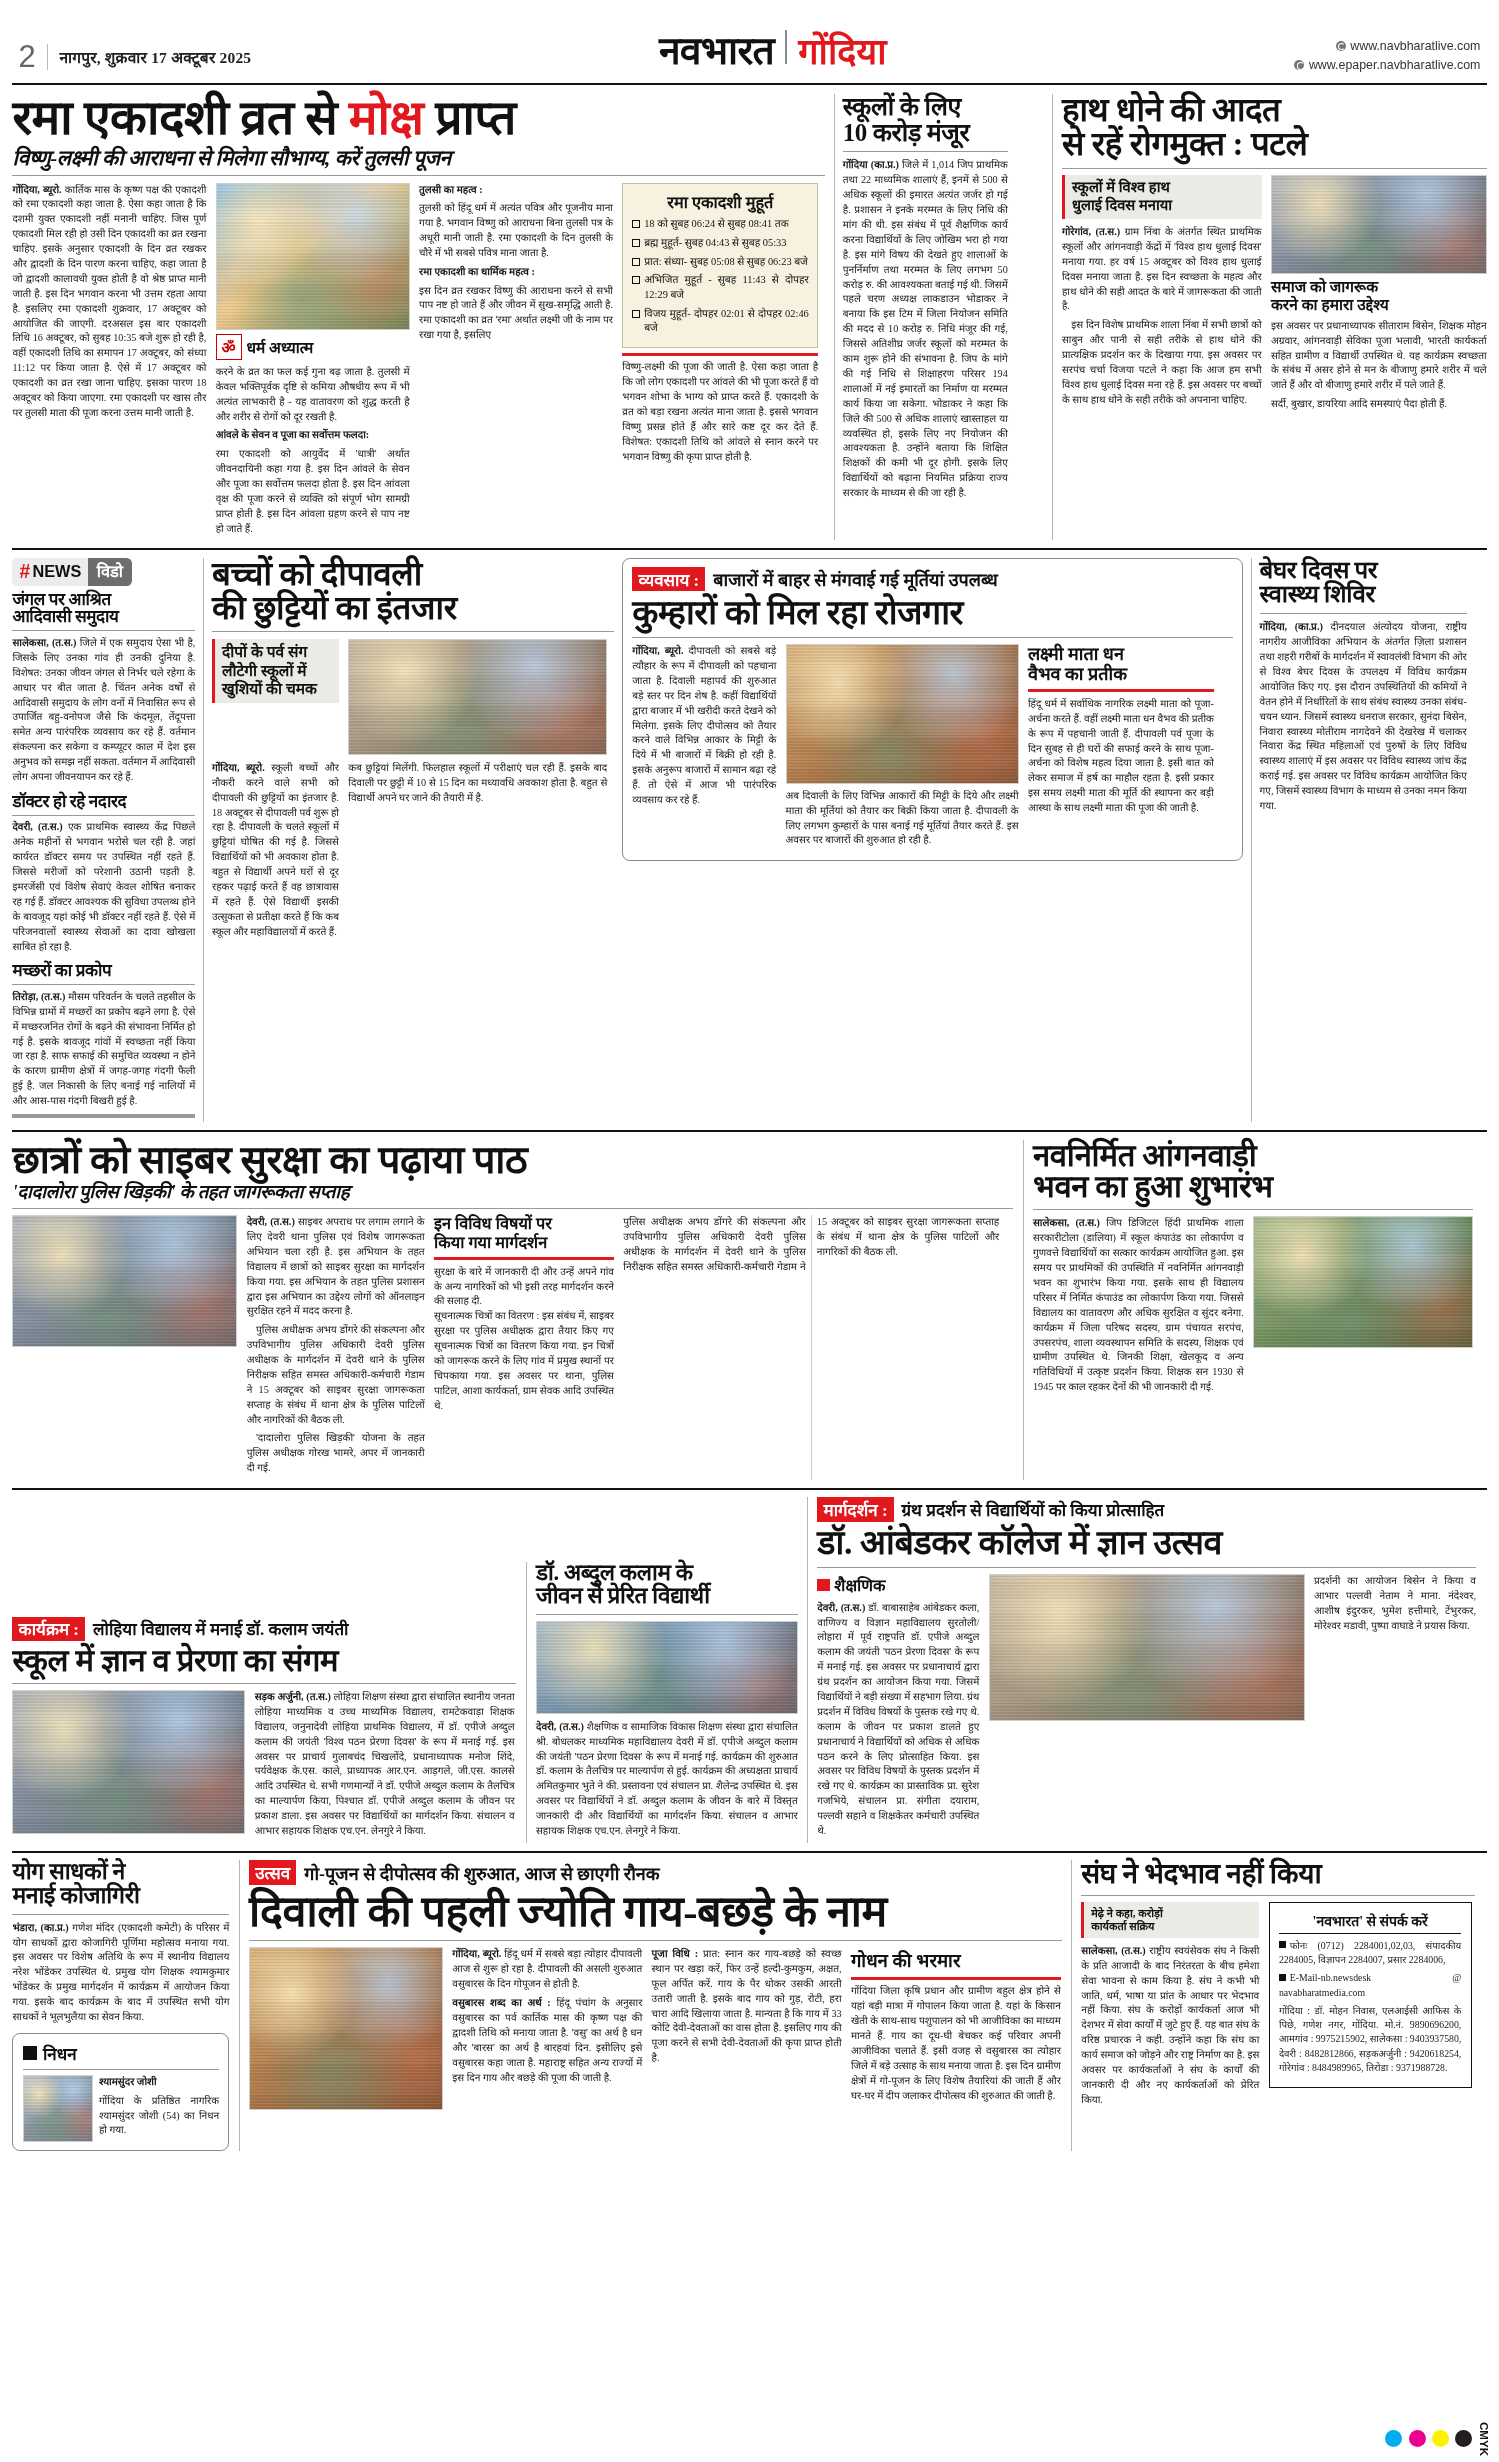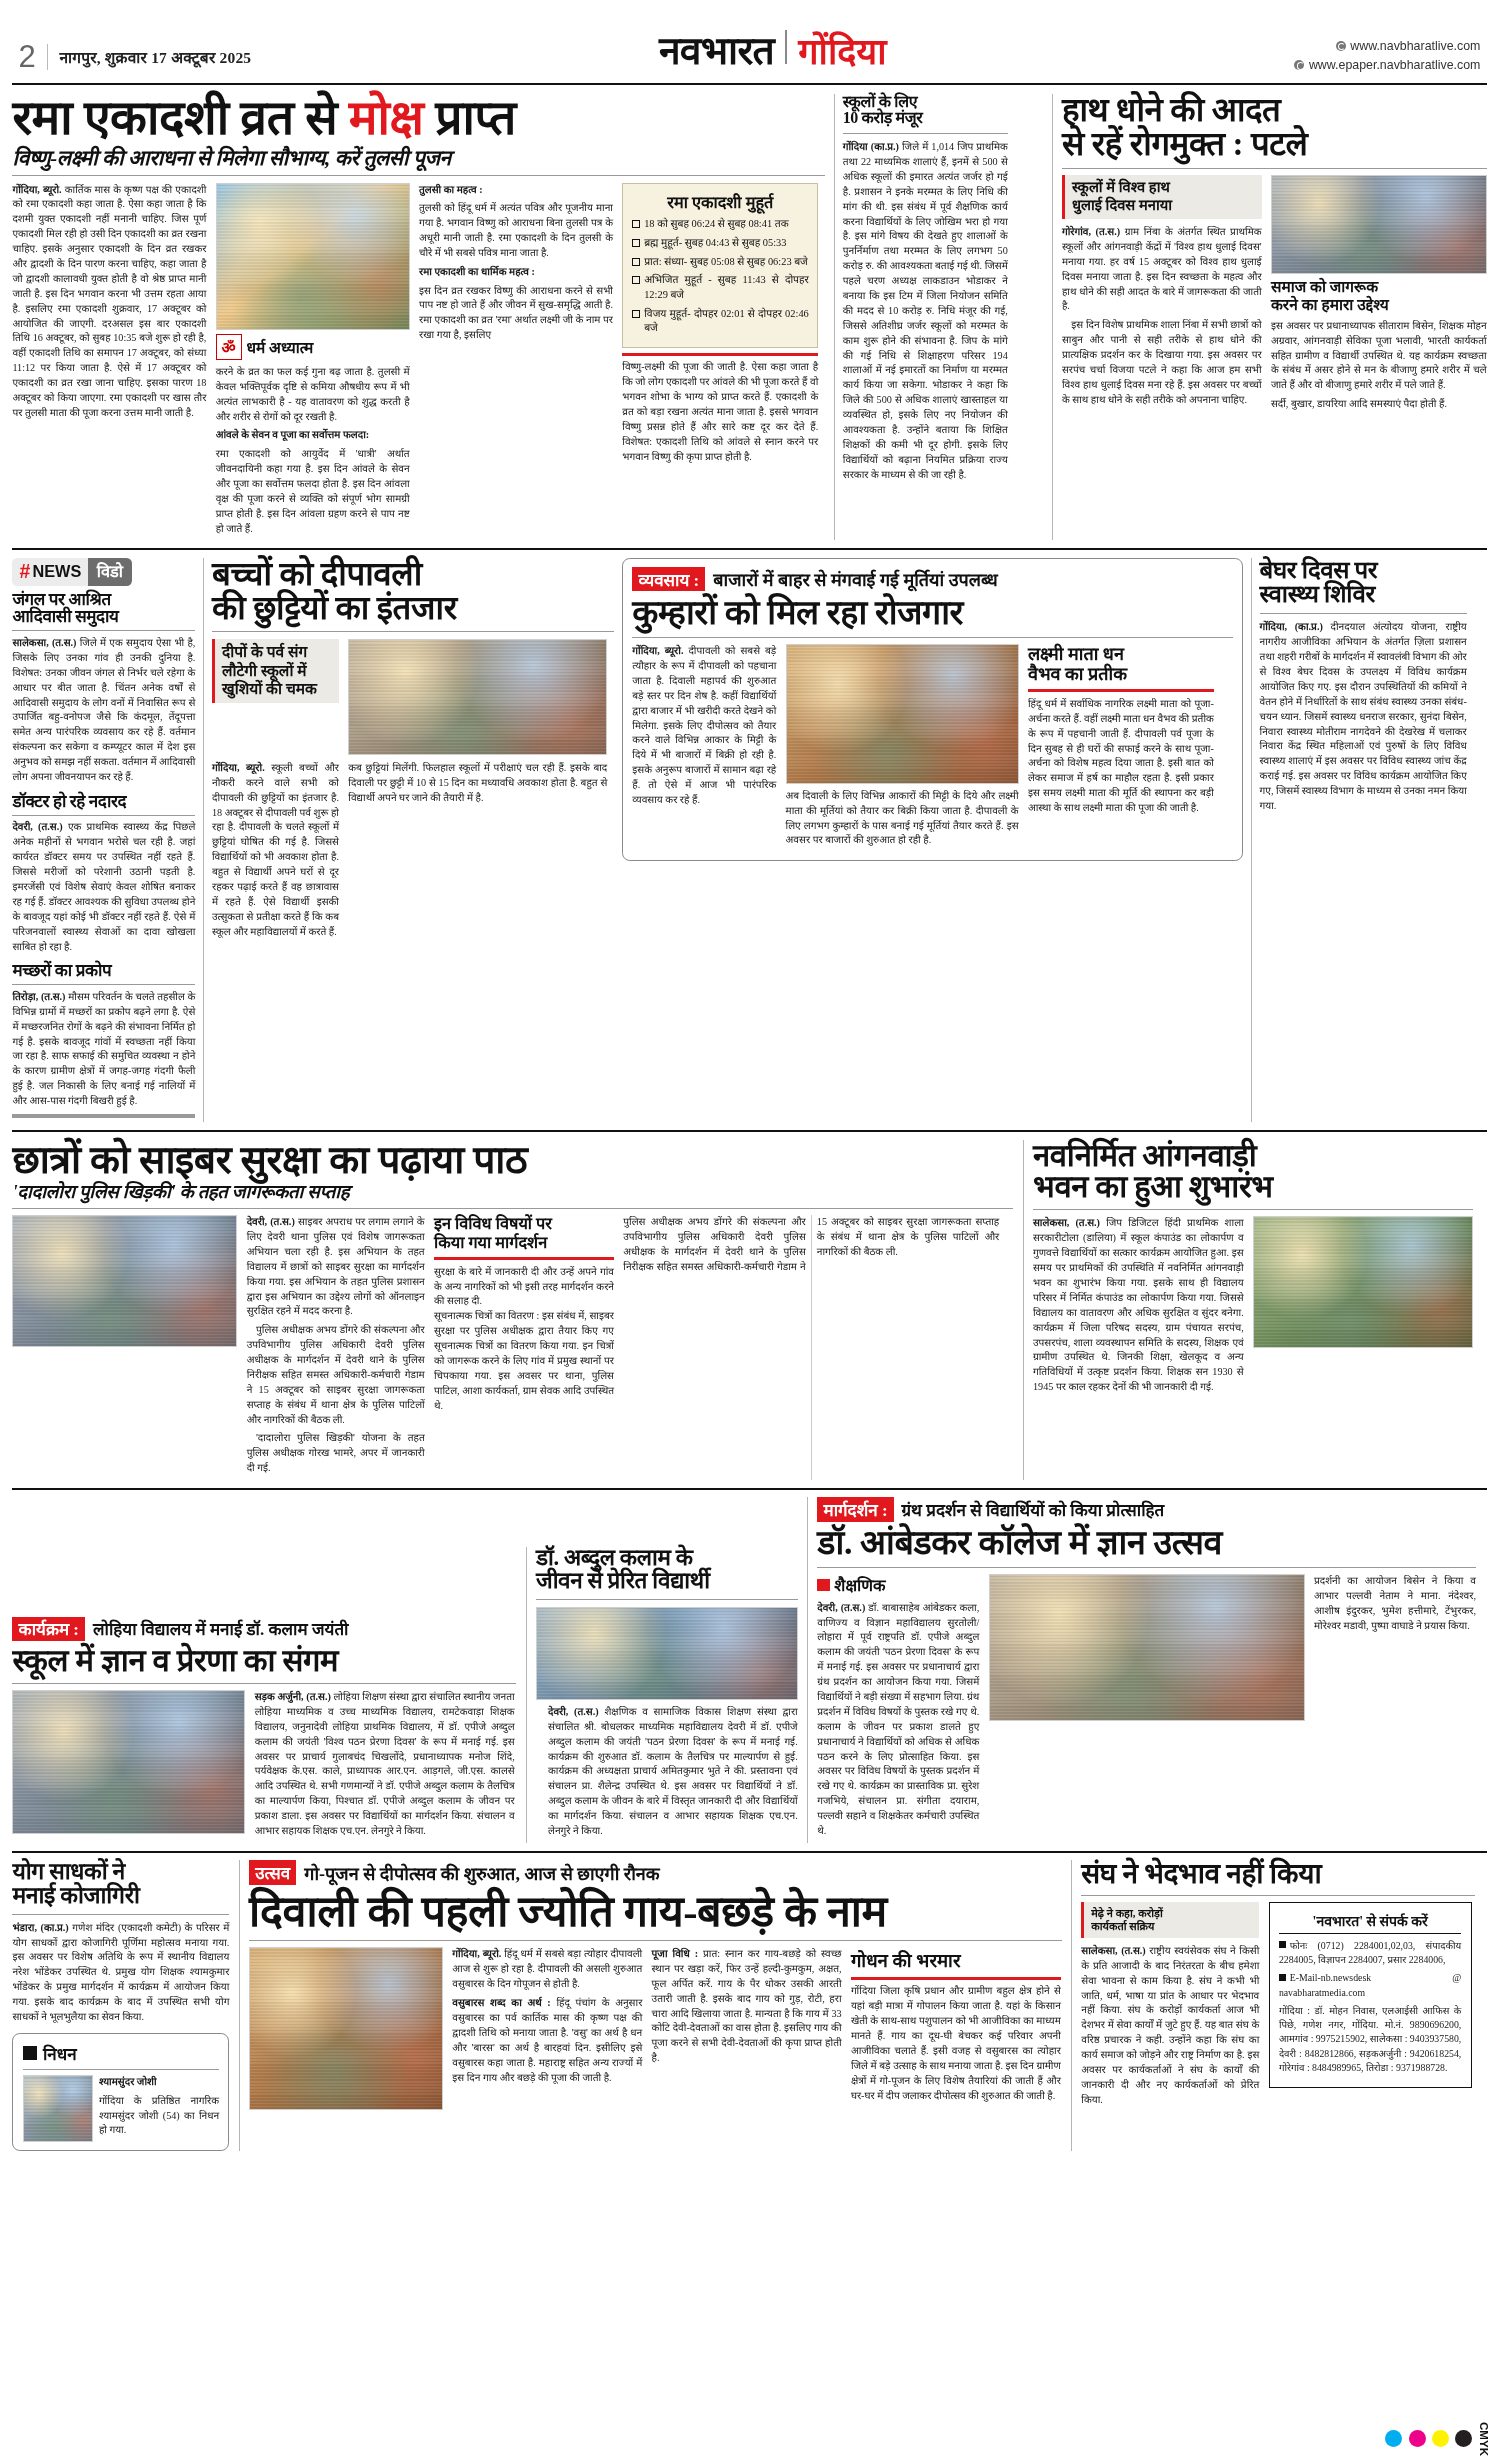--- a/index.html
+++ b/index.html
@@ -179,21 +179,21 @@
           </div>
           <div class="redbar"></div>
           <div class="body-text">
             <p class="noind">विष्णु-लक्ष्मी की पूजा की जाती है. ऐसा कहा जाता है कि जो लोग एकादशी पर आंवले की भी पूजा करते हैं वो भगवन शोभा के भाग्य को प्राप्त करते हैं. एकादशी के व्रत को बड़ा रखना अत्यंत माना जाता है. इससे भगवान विष्णु प्रसन्न होते हैं और सारे कष्ट दूर कर देते हैं. विशेषत: एकादशी तिथि को आंवले से स्नान करने पर भगवान विष्णु की कृपा प्राप्त होती है.</p>
           </div>
         </div>
       </div>
     </div>
 
     <div class="colsep" style="width:185px; padding:0 7.8px;">
-      <h2 class="hl" style="font-size:16px; white-space:pre-line;">स्कूलों के लिए
+      <h2 class="hl" style="font-size:25px; white-space:pre-line;">स्कूलों के लिए
 10 करोड़ मंजूर</h2>
       <div class="rule-thin" style="margin:6.2px 0;"></div>
       <div class="body-text">
         <p class="noind"><span class="dateline">गोंदिया (का.प्र.)</span>
           <span>जिले में 1,014 जिप प्राथमिक तथा 22 माध्यमिक शालाएं हैं, इनमें से 500 से अधिक स्कूलों की इमारत अत्यंत जर्जर हो गई है. प्रशासन ने इनके मरम्मत के लिए निधि की मांग की थी. इस संबंध में पूर्व शैक्षणिक कार्य करना विद्यार्थियों के लिए जोखिम भरा हो गया है. इस मांगे विषय की देखते हुए शालाओं के पुनर्निर्माण तथा मरम्मत के लिए लगभग 50 करोड़ रु. की आवश्यकता बताई गई थी. जिसमें पहले चरण अध्यक्ष लाकडाउन भोडाकर ने बनाया कि इस टिम में जिला नियोजन समिति की मदद से 10 करोड़ रु. निधि मंजूर की गई, जिससे अतिशीघ्र जर्जर स्कूलों को मरम्मत के काम शुरू होने की संभावना है. जिप के मांगे की गई निधि से शिक्षाहरण परिसर 194 शालाओं में नई इमारतों का निर्माण या मरम्मत कार्य किया जा सकेगा. भोडाकर ने कहा कि जिले की 500 से अधिक शालाएं खास्ताहल या व्यवस्थित हो, इसके लिए नए नियोजन की आवश्यकता है. उन्होंने बताया कि शिक्षित शिक्षकों की कमी भी दूर होगी. इसके लिए विद्यार्थियों को बढ़ाना नियमित प्रक्रिया राज्य सरकार के माध्यम से की जा रही है.</span></p>
       </div>
     </div>
 
     <div class="colsep" style="width:435px; padding-left:9.3px;margin-left:36px;">
       <h2 class="hl" style="font-size:33px; white-space:pre-line;">हाथ धोने की आदत
@@ -391,21 +391,21 @@
             <span>लोहिया शिक्षण संस्था द्वारा संचालित स्थानीय जनता लोहिया माध्यमिक व उच्च माध्यमिक विद्यालय, रामटेकवाड़ा शिक्षक विद्यालय, जनुनादेवी लोहिया प्राथमिक विद्यालय, में डॉ. एपीजे अब्दुल कलाम की जयंती 'विश्व पठन प्रेरणा दिवस' के रूप में मनाई गई. इस अवसर पर प्राचार्य गुलाबचंद चिखलोंदे, प्रधानाध्यापक मनोज शिंदे, पर्यवेक्षक के.एस. काले, प्राध्यापक आर.एन. आड़गले, जी.एस. कालसे आदि उपस्थित थे. सभी गणमान्यों ने डॉ. एपीजे अब्दुल कलाम के तैलचित्र का माल्यार्पण किया, पिश्चात डॉ. एपीजे अब्दुल कलाम के जीवन पर प्रकाश डाला. इस अवसर पर विद्यार्थियों का मार्गदर्शन किया. संचालन व आभार सहायक शिक्षक एच.एन. लेनगुरे ने किया.</span></p>
         </div>
       </div>
     </div>
 
     <div class="colsep" style="width:272px; padding-left:9.3px;">
       <h2 class="hl" style="font-size:22.5px; white-space:pre-line;">डॉ. अब्दुल कलाम के
 जीवन से प्रेरित विद्यार्थी</h2>
       <div class="rule-thin" style="margin:6.2px 0;"></div>
       <div class="photo cool" style="height:93px;"></div>
-      <div class="body-text" style="margin-top:5.4px;margin-left:12px;">
+      <div class="body-text" style="margin-top:5.4px;">
         <p class="noind"><span class="dateline">देवरी, (त.स.)</span>
           <span>शैक्षणिक व सामाजिक विकास शिक्षण संस्था द्वारा संचालित श्री. बोधलकर माध्यमिक महाविद्यालय देवरी में डॉ. एपीजे अब्दुल कलाम की जयंती 'पठन प्रेरणा दिवस' के रूप में मनाई गई. कार्यक्रम की शुरुआत डॉ. कलाम के तैलचित्र पर माल्यार्पण से हुई. कार्यक्रम की अध्यक्षता प्राचार्य अमितकुमार भुते ने की. प्रस्तावना एवं संचालन प्रा. शैलेन्द्र उपस्थित थे. इस अवसर पर विद्यार्थियों ने डॉ. अब्दुल कलाम के जीवन के बारे में विस्तृत जानकारी दी और विद्यार्थियों का मार्गदर्शन किया. संचालन व आभार सहायक शिक्षक एच.एन. लेनगुरे ने किया.</span></p>
       </div>
     </div>
 
     <div class="colsep" style="width:669px; padding-left:9.3px;">
       <div class="section-strip">
         <span class="kicker">मार्गदर्शन :</span>
         <span style="font-weight:800;font-size:17px;">ग्रंथ प्रदर्शन से विद्यार्थियों को किया प्रोत्साहित</span>
       </div>

